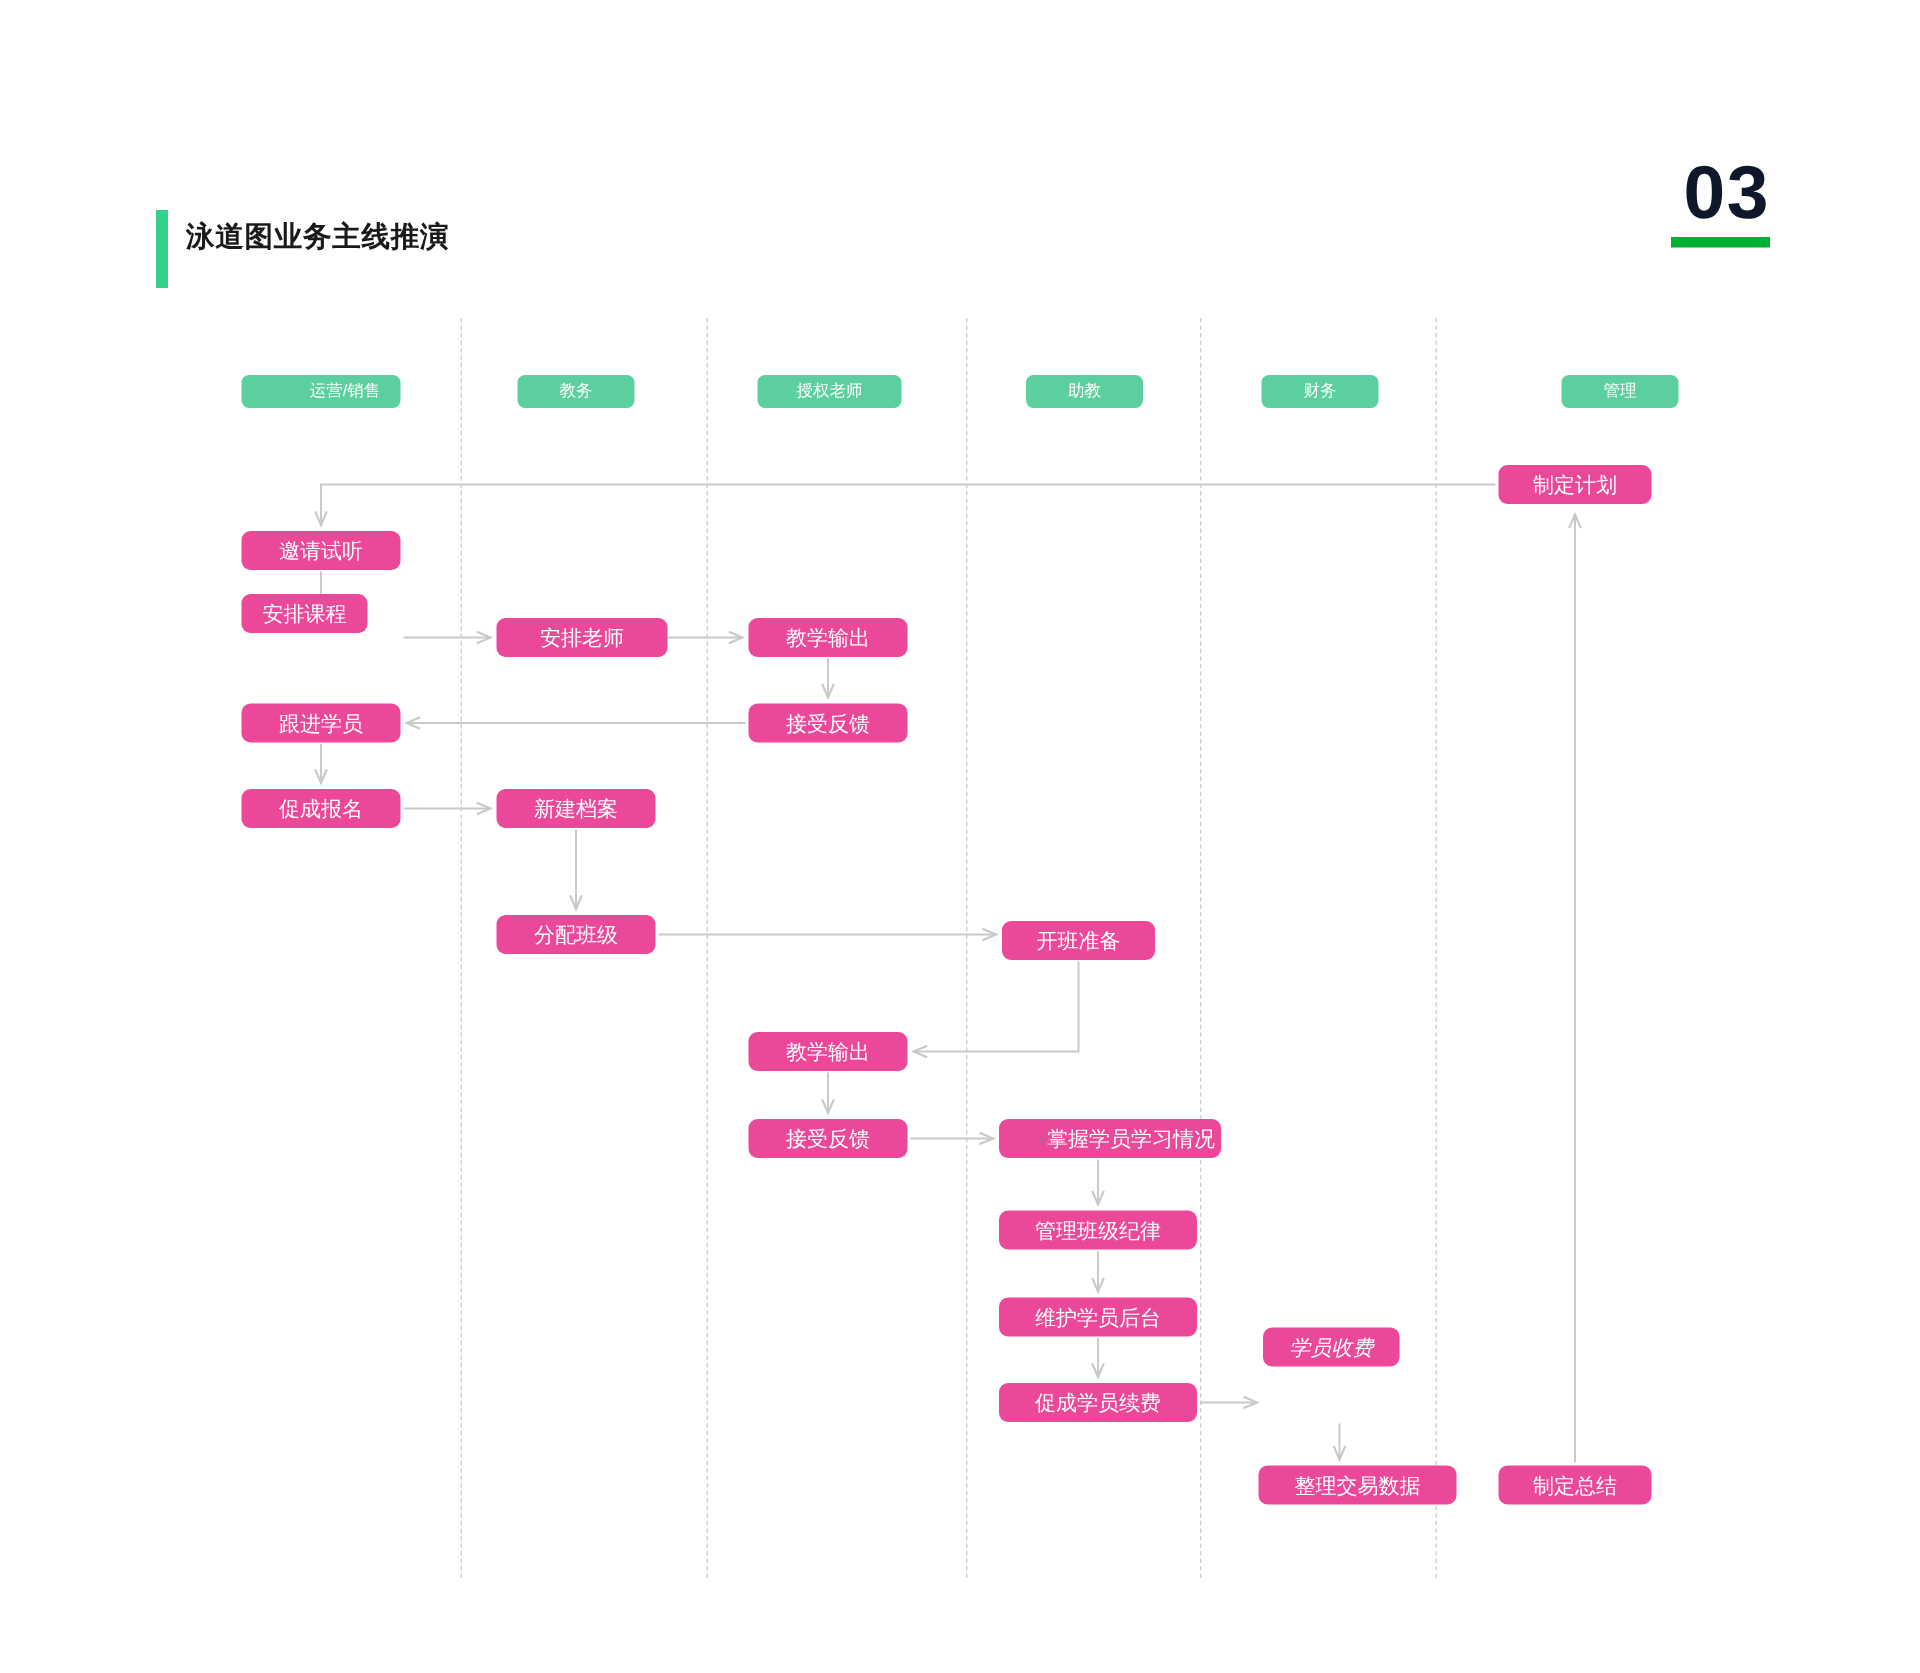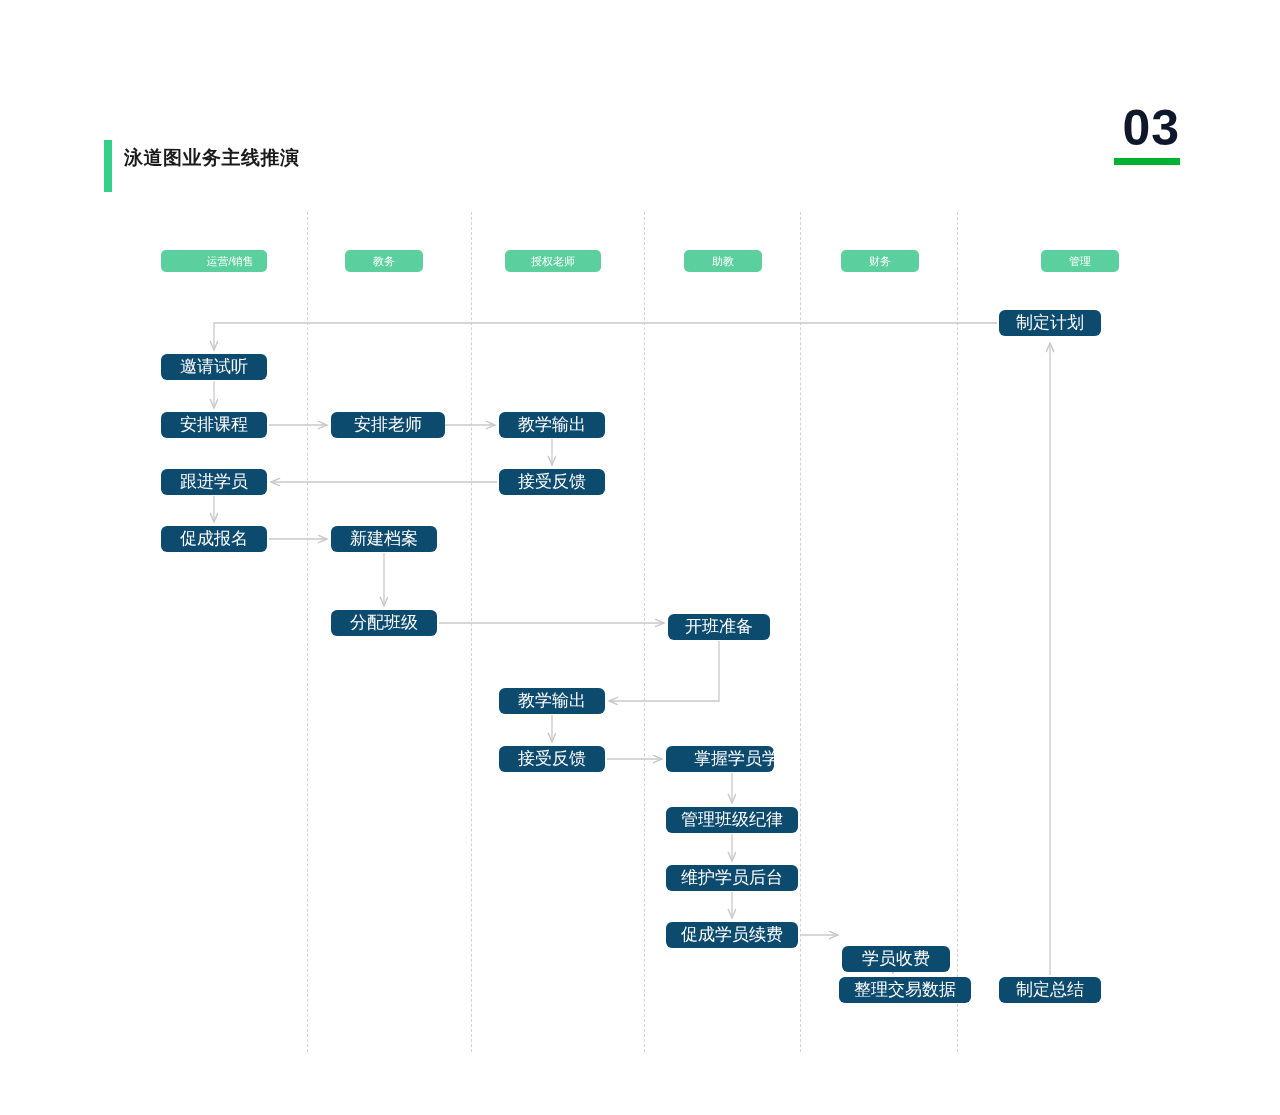--- a/index.html
+++ b/index.html
@@ -91,23 +91,23 @@
     border-radius: 5px;
     white-space: nowrap;
     box-sizing: border-box;
   }
 
   
   .node {
     position: absolute;
     height: 26px;
     line-height: 26px;
-    background: #0c4a6e;
+    background: #ec4899;
     color: #ffffff;
-    font-size: 17px;
+    font-size: 14px;
     text-align: center;
     border-radius: 6px;
     white-space: nowrap;
     box-sizing: border-box;
   }
 </style>
 </head>
 <body>
 
 <div id="title-accent-bar"></div>
@@ -178,32 +178,32 @@
       <div class="lane-header" style="left: 345px; top: 250px; width: 78px;">教务</div>
       <div class="lane-header" style="left: 505px; top: 250px; width: 96px;">授权老师</div>
       <div class="lane-header" style="left: 684px; top: 250px; width: 78px;">助教</div>
       <div class="lane-header" style="left: 841px; top: 250px; width: 78px;">财务</div>
       <div class="lane-header" style="left: 999px; top: 250px; width: 78px; margin-left: 42px;">管理</div>
     </div>
 
   <div id="nodes-layer">
       <div class="node" style="left: 999px; top: 310px; width: 102px;">制定计划</div>
       <div class="node" style="left: 161px; top: 354px; width: 106px;">邀请试听</div>
-      <div class="node" style="left: 161px; top: 412px; width: 106px;">安排课程</div>
+      <div class="node" style="left: 161px; top: 396px; width: 84px;">安排课程</div>
       <div class="node" style="left: 331px; top: 412px; width: 114px;">安排老师</div>
       <div class="node" style="left: 499px; top: 412px; width: 106px;">教学输出</div>
       <div class="node" style="left: 161px; top: 469px; width: 106px;">跟进学员</div>
       <div class="node" style="left: 499px; top: 469px; width: 106px;">接受反馈</div>
       <div class="node" style="left: 161px; top: 526px; width: 106px;">促成报名</div>
       <div class="node" style="left: 331px; top: 526px; width: 106px;">新建档案</div>
       <div class="node" style="left: 331px; top: 610px; width: 106px;">分配班级</div>
       <div class="node" style="left: 668px; top: 614px; width: 102px;">开班准备</div>
       <div class="node" style="left: 499px; top: 688px; width: 106px;">教学输出</div>
       <div class="node" style="left: 499px; top: 746px; width: 106px;">接受反馈</div>
-      <div class="node" style="left: 666px; top: 746px; width: 108px; padding-left: 28px;">掌握学员学习情况</div>
+      <div class="node" style="left: 666px; top: 746px; width: 148px; padding-left: 28px;">掌握学员学习情况</div>
       <div class="node" style="left: 666px; top: 807px; width: 132px; text-align: center;">管理班级纪律</div>
       <div class="node" style="left: 666px; top: 865px; width: 132px; text-align: center;">维护学员后台</div>
       <div class="node" style="left: 666px; top: 922px; width: 132px;">促成学员续费</div>
-      <div class="node" style="left: 842px; top: 946px; width: 108px;">学员收费</div>
+      <div class="node" style="left: 842px; top: 885px; width: 91px; font-style: italic;">学员收费</div>
       <div class="node" style="left: 839px; top: 977px; width: 132px;">整理交易数据</div>
       <div class="node" style="left: 999px; top: 977px; width: 102px;">制定总结</div>
     </div>
 </div>
 
 </body></html>

